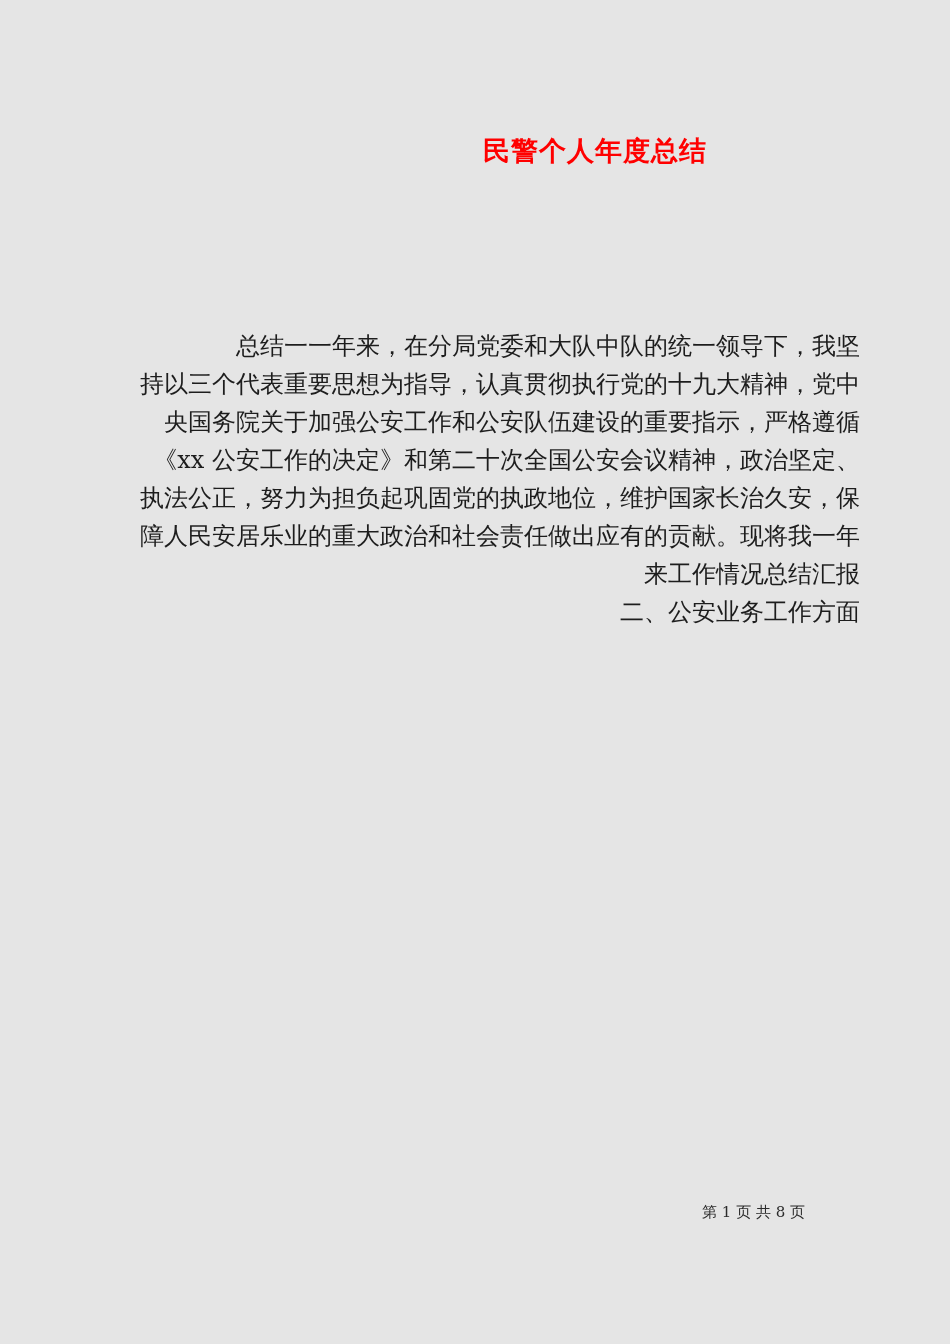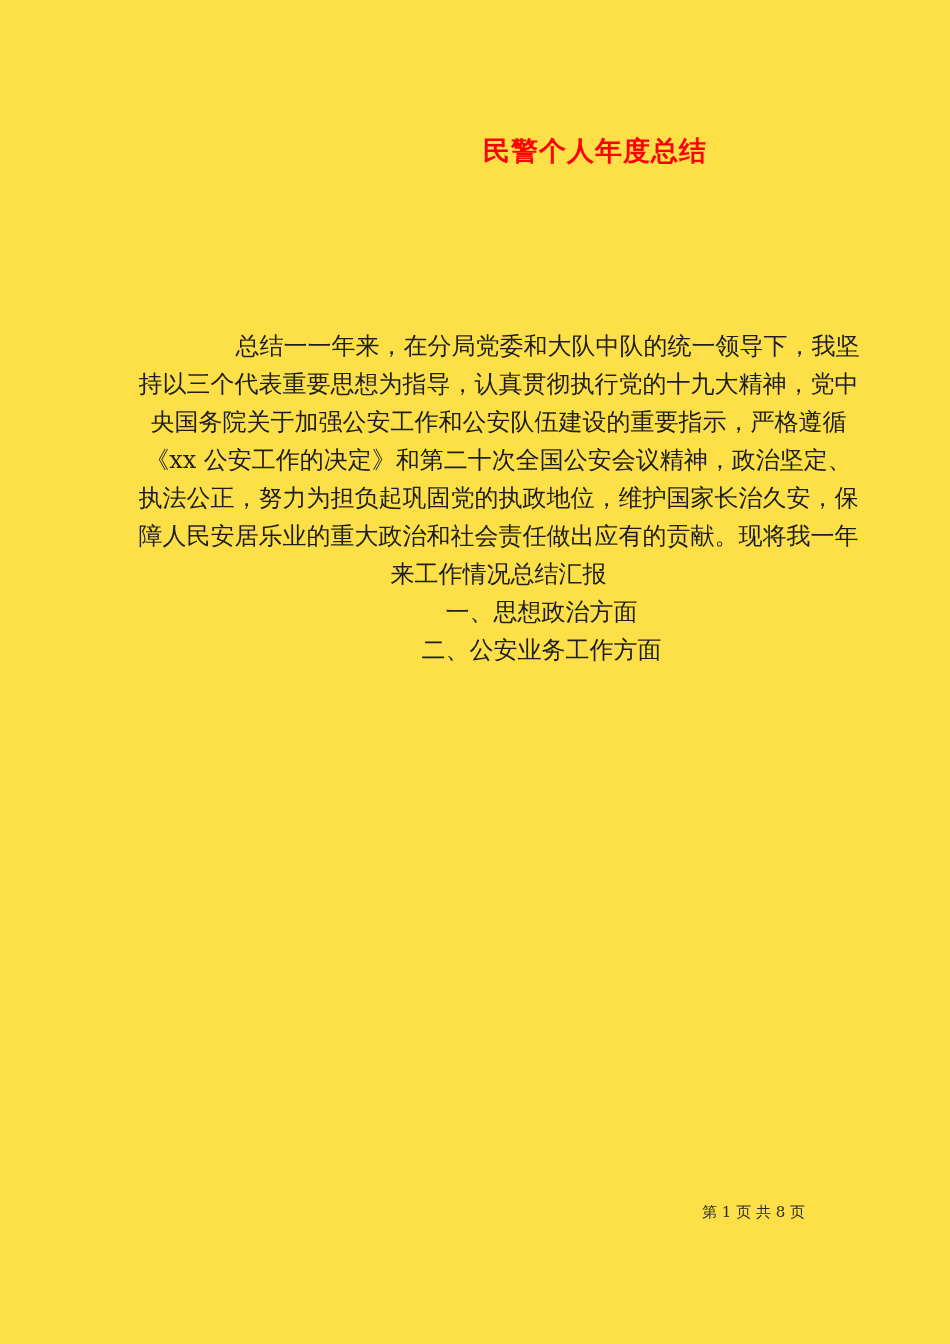--- a/index.html
+++ b/index.html
@@ -4,21 +4,21 @@
 <style>
   html, body {
     margin: 0;
     padding: 0;
     background: #ffffff;
   }
   .page {
     position: relative;
     width: 950px;
     height: 1344px;
-    background: #fde047;
+    background: #e5e5e5;
     font-family: "DejaVu Serif", "Liberation Serif", serif;
     color: #1d1d1d;
     overflow: hidden;
   }
   .doc-title {
     position: absolute;
     left: 483px;
     top: 133px;
     margin: 0;
     font-size: 27px;
@@ -28,21 +28,21 @@
     white-space: nowrap;
     letter-spacing: 1px;
   }
   .doc-body {
     position: absolute;
     left: 137px;
     top: 327px;
     width: 723px;
     font-size: 24px;
     line-height: 38px;
-    text-align: center;
+    text-align: right;
   }
   .para {
     margin: 0;
     text-indent: 98px;
   }
   .para.heading {
     text-indent: 86px;
   }
   .page-footer {
     position: absolute;
@@ -56,19 +56,18 @@
 </style>
 </head>
 <body>
 
 <div class="page">
 
   <h1 class="doc-title">民警个人年度总结</h1>
 
   <div class="doc-body">
     <p class="para">总结一一年来，在分局党委和大队中队的统一领导下，我坚持以三个代表重要思想为指导，认真贯彻执行党的十九大精神，党中央国务院关于加强公安工作和公安队伍建设的重要指示，严格遵循《xx 公安工作的决定》和第二十次全国公安会议精神，政治坚定、执法公正，努力为担负起巩固党的执政地位，维护国家长治久安，保障人民安居乐业的重大政治和社会责任做出应有的贡献。现将我一年来工作情况总结汇报</p>
-    <p class="para heading">一、思想政治方面</p>
     <p class="para heading">二、公安业务工作方面</p>
   </div>
 
   <div class="page-footer">第 1 页 共 8 页</div>
 
 </div>
 
 </body></html>

